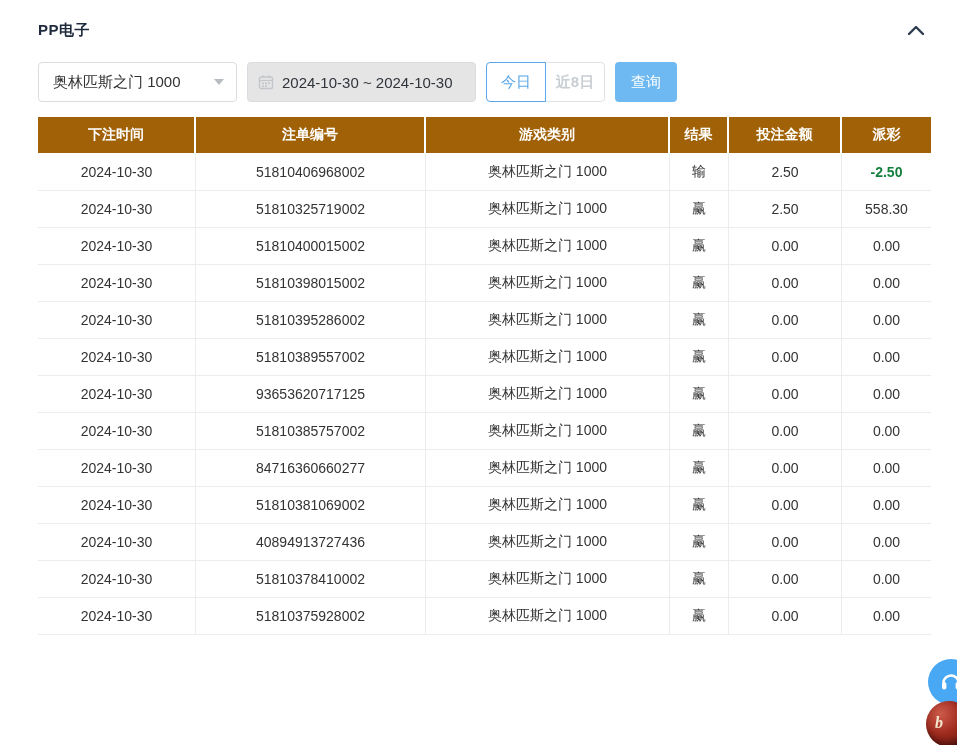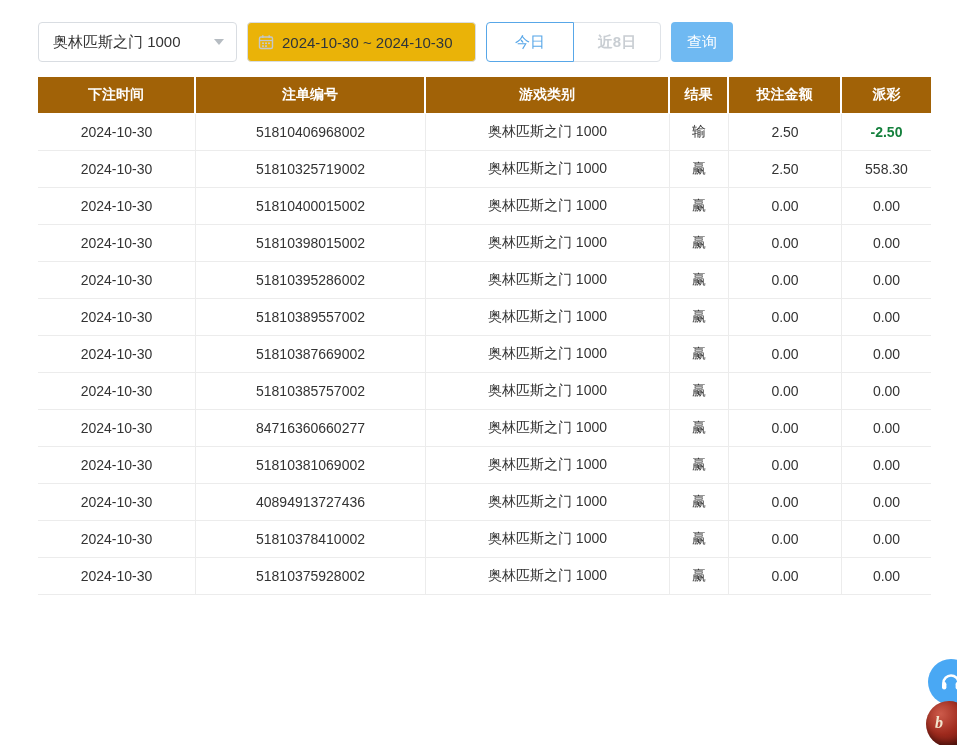--- a/index.html
+++ b/index.html
@@ -52,29 +52,29 @@
     width: 0; height: 0;
     border-left: 5px solid transparent;
     border-right: 5px solid transparent;
     border-top: 6px solid #b6bcc2;
   }
   .date-picker {
     width: 229px; height: 40px;
     border: 1px solid #d9dde2; border-radius: 4px;
     display: flex; align-items: center;
     padding: 0 10px;
-    background: #eab308; cursor: pointer;
+    background: #e5e5e5; cursor: pointer;
     margin-right: 10px;
   }
   .date-picker .cal { flex: 0 0 auto; margin-right: 8px; display: flex; }
   .date-text { font-size: 15px; color: #2f353b; white-space: nowrap; }
 
   .btn-group { display: flex; margin-right: 10px; }
   .btn-group button {
-    width: 88px; height: 40px;
+    width: 60px; height: 40px;
     background: #fff;
     border: 1px solid #dfe3e8;
     color: #c9ced3;
     font-size: 15px;
     cursor: pointer;
     margin-left: -1px;
     font-family: inherit;
   }
   .btn-group button:first-child { border-radius: 4px 0 0 4px; margin-left: 0; }
   .btn-group button:last-child { border-radius: 0 4px 4px 0; font-weight: bold; }
@@ -158,20 +158,30 @@
     font-family: "Liberation Serif", serif;
     font-style: italic; font-weight: 700;
     font-size: 16px; color: #f3e7cf;
   }
 </style>
 </head>
 <body>
 
 <div class="page">
 
+  <div class="panel-header">
+    <div class="panel-title">PP电子</div>
+    <button class="collapse-btn">
+      <span style="display:flex;">
+        <svg width="18" height="11" viewBox="0 0 18 11">
+          <polyline points="2,9 9,2 16,9" fill="none" stroke="#2e3c50" stroke-width="2.4" stroke-linecap="round" stroke-linejoin="round"></polyline>
+        </svg>
+      </span>
+    </button>
+  </div>
 
   <div class="filters">
     <div class="select">
       <span>奥林匹斯之门 1000</span>
       <span class="caret-down"></span>
     </div>
 
     <div class="date-picker">
       <span class="cal">
         <svg width="16" height="16" viewBox="0 0 16 16">
@@ -261,21 +271,21 @@
         <tr>
       <td>2024-10-30</td>
       <td>51810389557002</td>
       <td>奥林匹斯之门 1000</td>
       <td>赢</td>
       <td>0.00</td>
       <td>0.00</td>
     </tr>
         <tr>
       <td>2024-10-30</td>
-      <td>51810387669002</td>
+      <td>93653620717125</td>
       <td>奥林匹斯之门 1000</td>
       <td>赢</td>
       <td>0.00</td>
       <td>0.00</td>
     </tr>
         <tr>
       <td>2024-10-30</td>
       <td>51810385757002</td>
       <td>奥林匹斯之门 1000</td>
       <td>赢</td>

